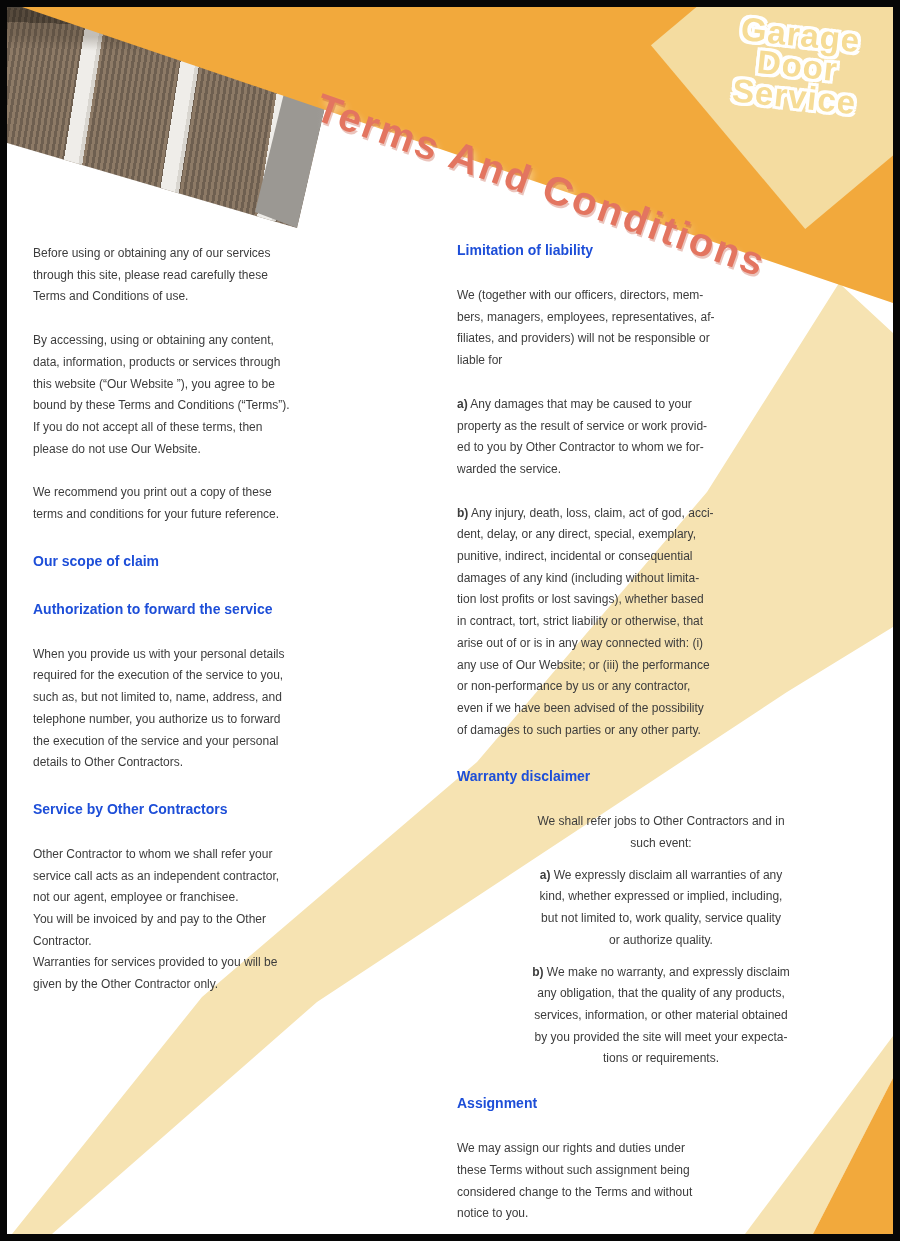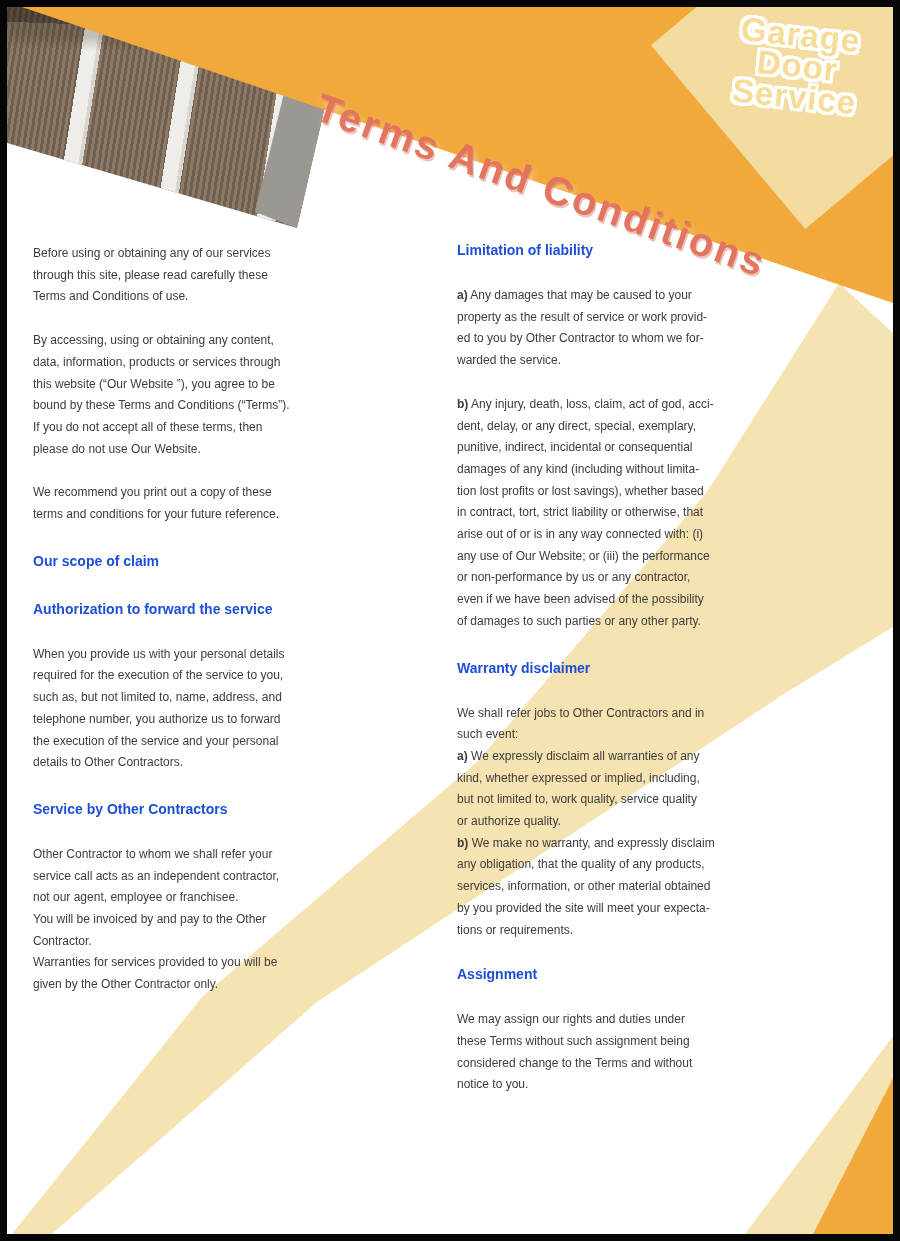--- a/index.html
+++ b/index.html
@@ -71,21 +71,21 @@
     font-weight:bold;font-size:40px;letter-spacing:2.5px;color:#E37560;
     text-shadow:2px 2px 0 rgba(198,86,64,0.35),4px 5px 7px rgba(255,255,255,0.45);
   }
   
   .col{position:absolute;z-index:10;color:#3C3C3C;}
   .col-left{left:26px;top:230px;width:398px;}
   .col-right{left:450px;top:230px;width:408px;}
   .body{
     margin:0 0 22px 0;font-size:12px;line-height:21.7px;white-space:pre-line;
   }
-  .tight{margin:0;}
+  .tight{margin:10px;text-align:center;}
   .lead{font-weight:bold;}
   .sec{
     margin:20px 0 22px 0;font-size:14px;line-height:26px;font-weight:bold;color:#1d4ed8;
   }
   .sec.first{margin-top:0;}
   .sp-top{margin-top:6px;}
   .group{margin:0 0 20px 0;}
 </style>
 </head>
 <body>
@@ -139,20 +139,24 @@
 service call acts as an independent contractor,
 not our agent, employee or franchisee.
 You will be invoiced by and pay to the Other
 Contractor.
 Warranties for services provided to you will be
 given by the Other Contractor only.</p>
   </div>
 
   <div class="col col-right">
     <h2 class="sec first">Limitation of liability</h2>
+    <p class="body">We (together with our officers, directors, mem-
+bers, managers, employees, representatives, af-
+filiates, and providers) will not be responsible or
+liable for</p>
     <p class="body"><b class="lead">a)</b> <span>Any damages that may be caused to your
 property as the result of service or work provid-
 ed to you by Other Contractor to whom we for-
 warded the service.</span></p>
     <p class="body"><b class="lead">b)</b> <span>Any injury, death, loss, claim, act of god, acci-
 dent, delay, or any direct, special, exemplary,
 punitive, indirect, incidental or consequential
 damages of any kind (including without limita-
 tion lost profits or lost savings), whether based
 in contract, tort, strict liability or otherwise, that

